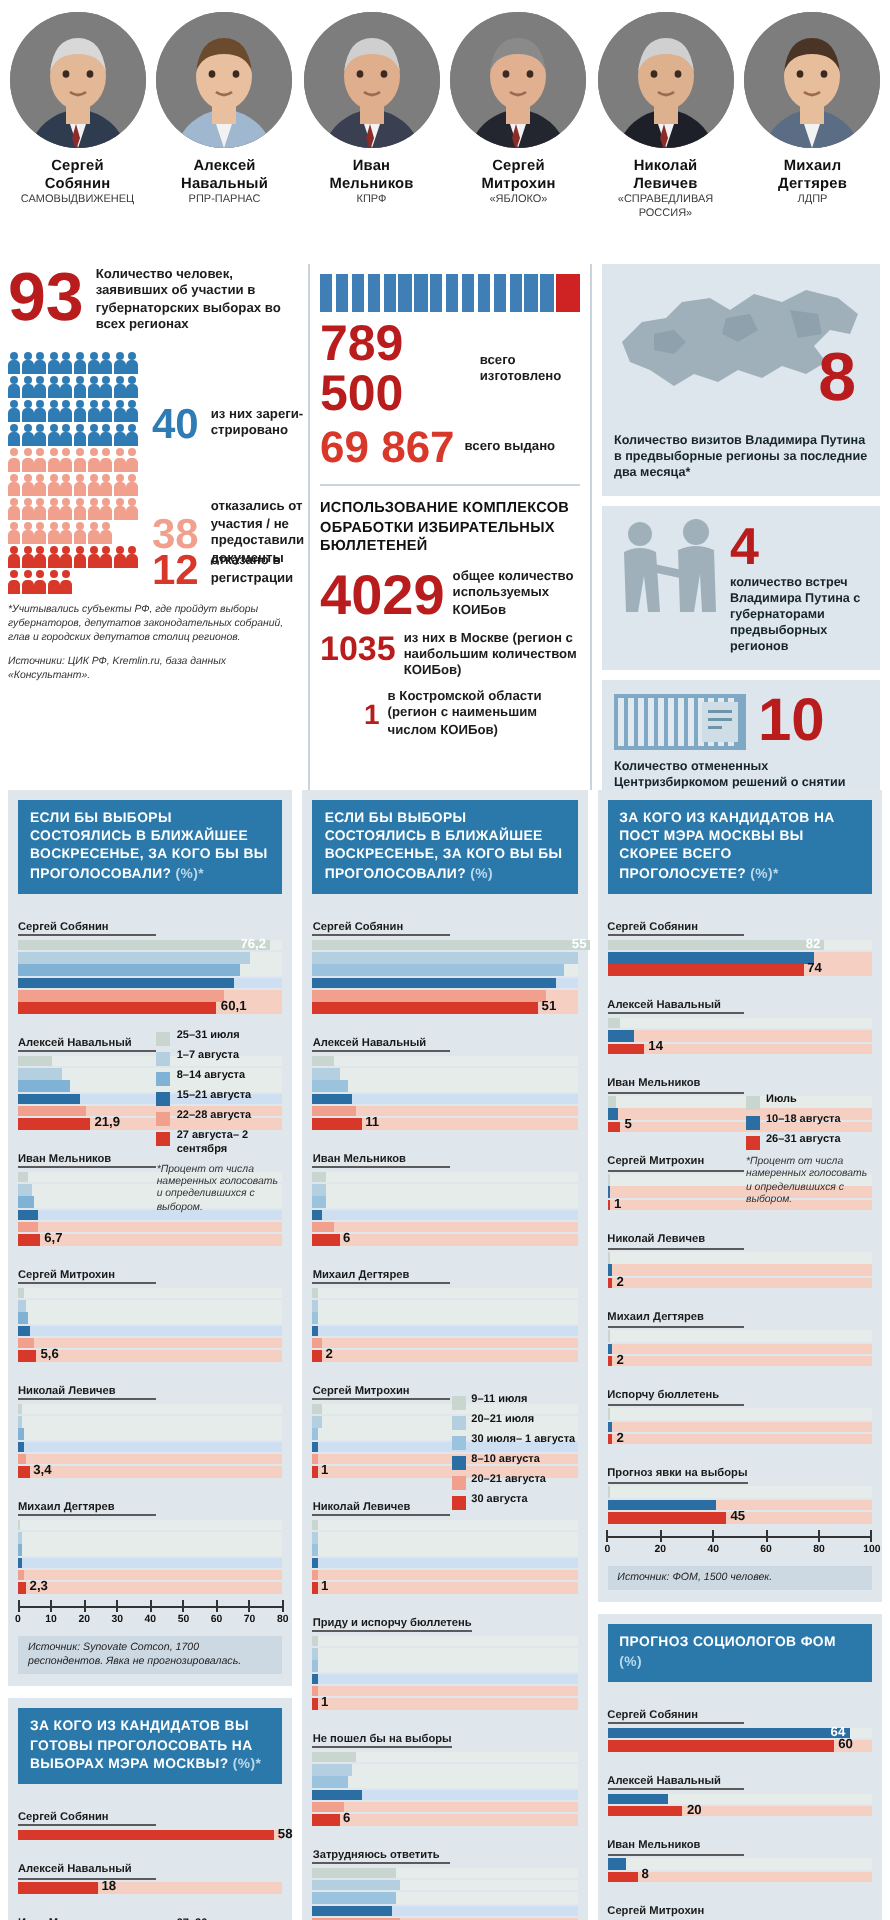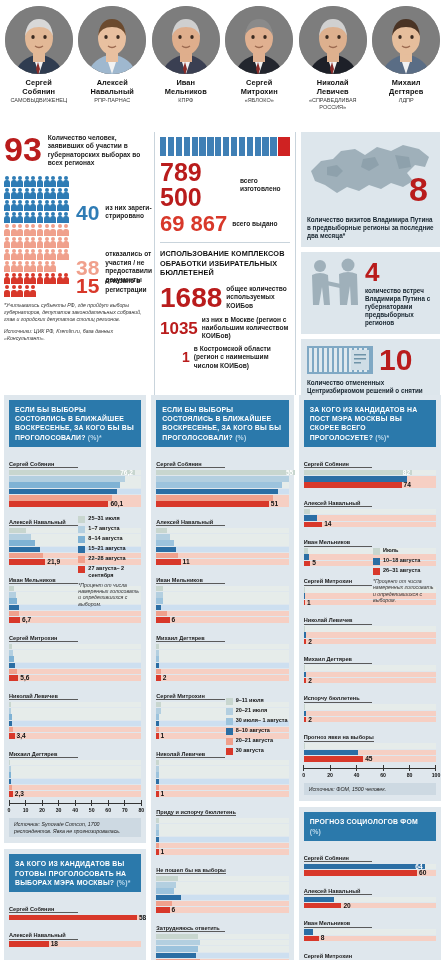--- a/index.html
+++ b/index.html
@@ -629,21 +629,21 @@
                 <div class="pfig">
                   <div class="head" style="background:#d8382a"></div>
                   <div class="body" style="background:#d8382a"></div>
                 </div>
                 <div class="pfig">
                   <div class="head" style="background:#d8382a"></div>
                   <div class="body" style="background:#d8382a"></div>
                 </div>
               </div>
               <div class="pct-block" style="position: absolute; left: 72px; top: 2px;">
-                <div class="bignum" style="font-size:21px;color:#d8382a;">15</div>
+                <div class="bignum" style="font-size:21px;color:#d8382a;">12</div>
                 <div class="desc" style="width:62px;">отказано в регистрации</div>
               </div>
             </div>
           </div>
         </div>
       <div class="footnote">*Учитывались субъекты РФ, где пройдут выборы губернаторов, депутатов законодательных собраний, глав и городских депутатов столиц регионов.</div>
       <div class="footnote">Источники: ЦИК РФ, Kremlin.ru, база данных «Консультант».</div>
     </div>
 
     <div class="col-b">
@@ -669,24 +669,24 @@
         <div class="bignum" style="font-size:25px;">789 500</div>
         <div class="desc">всего изготовлено</div>
       </div>
       <div class="row-num" style="align-items:center;gap:5px;margin-top:3px;">
         <div class="bignum" style="font-size:22px;color:#d8382a;">69 867</div>
         <div class="desc">всего выдано</div>
       </div>
       <div class="divline"></div>
       <div class="sec-title">ИСПОЛЬЗОВАНИЕ КОМПЛЕКСОВ ОБРАБОТКИ ИЗБИРАТЕЛЬНЫХ БЮЛЛЕТЕНЕЙ</div>
       <div class="row-num" style="align-items:center;gap:4px;">
-        <div class="bignum" style="font-size:28px;">1688</div>
+        <div class="bignum" style="font-size:28px;">4029</div>
         <div class="desc">общее количество используемых КОИБов</div>
       </div>
-      <div class="row-num" style="align-items:center;gap:4px;margin-top:4px;">
+      <div class="row-num" style="gap:4px;margin-top:4px;">
         <div class="bignum" style="font-size:17px;">1035</div>
         <div class="desc">из них в Москве (регион с наибольшим количеством КОИБов)</div>
       </div>
       <div class="row-num" style="align-items:center;gap:4px;margin-top:4px;padding-left:22px;">
         <div class="bignum" style="font-size:14px;">1</div>
         <div class="desc">в Костромской области (регион с наименьшим числом КОИБов)</div>
       </div>
     </div>
 
     <div class="col-c">

